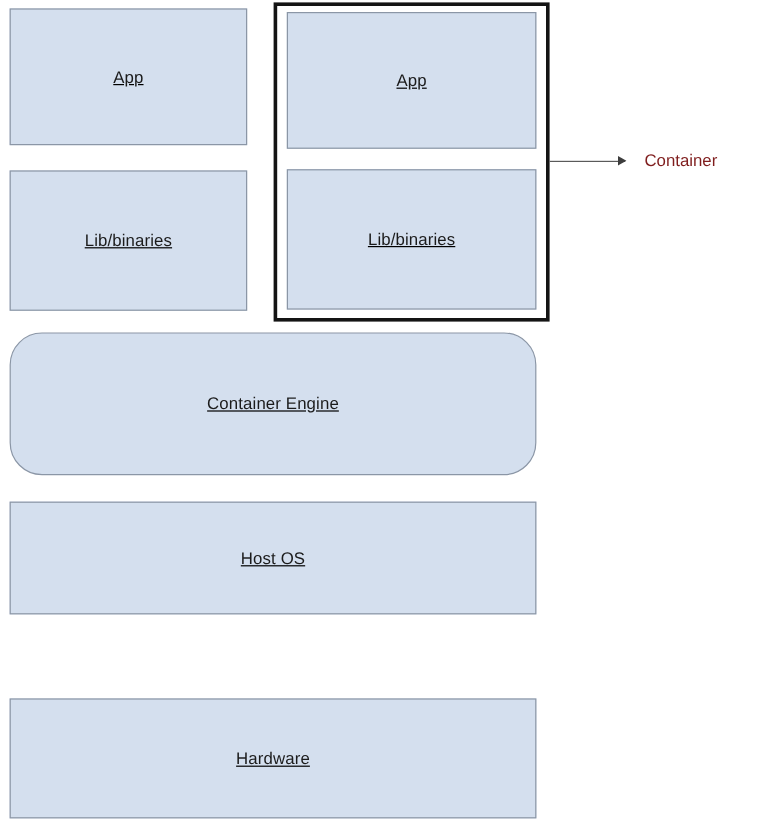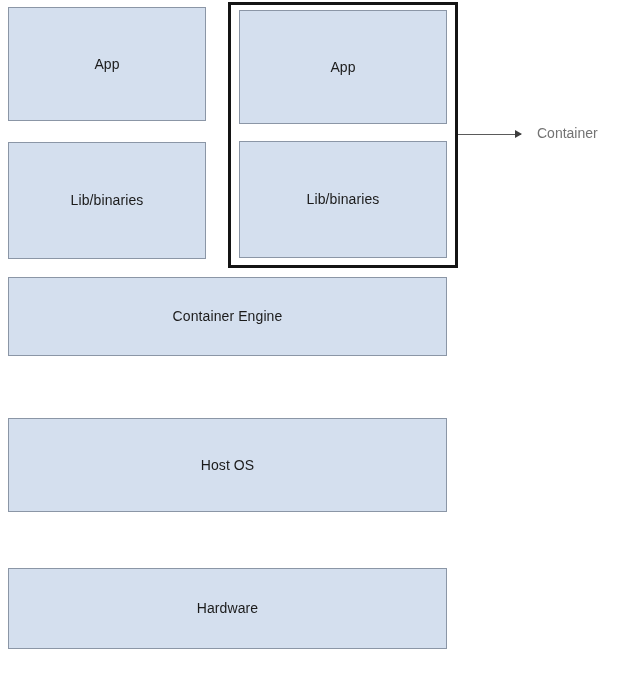--- a/index.html
+++ b/index.html
@@ -16,20 +16,21 @@
     overflow: hidden;
   }
   .node {
     position: absolute;
     box-sizing: border-box;
     background: #d4dfee;
     border: 1px solid #8b96a6;
     display: flex;
     align-items: center;
     justify-content: center;
+    text-decoration: underline;
   }
   .node .label {
     font-size: 14px;
     color: #1b1b1b;
     line-height: 1.2;
     letter-spacing: 0.1px;
     text-align: center;
     white-space: nowrap;
   }
   .container-frame {
@@ -47,21 +48,21 @@
     position: absolute;
     width: 0;
     height: 0;
     border-top: 4px solid transparent;
     border-bottom: 4px solid transparent;
     border-left: 7px solid #3d3d3d;
   }
   .edge-label {
     position: absolute;
     font-size: 14px;
-    color: #737373;
+    color: #7f1d1d;
     white-space: nowrap;
     line-height: 1;
   }
 </style>
 </head>
 <body>
 
 <div id="canvas">
 
   <div class="node" style="left:8px; top:7px; width:198px; height:114px;">
@@ -79,25 +80,25 @@
   </div>
 
   <div class="node" style="left:239px; top:141px; width:208px; height:117px;">
     <span class="label">Lib/binaries</span>
   </div>
 
   <div class="edge-line" style="left:458px; top:134px; width:63px;"></div>
   <div class="edge-head" style="left:515px; top:130px;"></div>
   <div class="edge-label" style="left:537px; top:126px;">Container</div>
 
-  <div class="node" style="left:8px; top:277px; width:439px; height:79px;">
+  <div class="node" style="left:8px; top:277px; width:439px; height:119px;border-radius:27px;">
     <span class="label">Container Engine</span>
   </div>
 
   <div class="node" style="left:8px; top:418px; width:439px; height:94px;">
     <span class="label">Host OS</span>
   </div>
 
-  <div class="node" style="left:8px; top:568px; width:439px; height:81px;">
+  <div class="node" style="left:8px; top:582px; width:439px; height:100px;">
     <span class="label">Hardware</span>
   </div>
 
 </div>
 
 </body></html>

